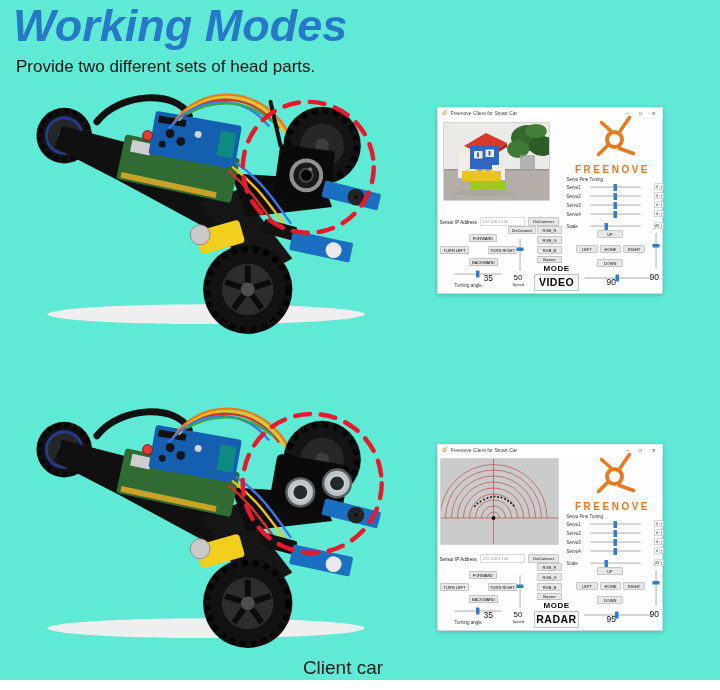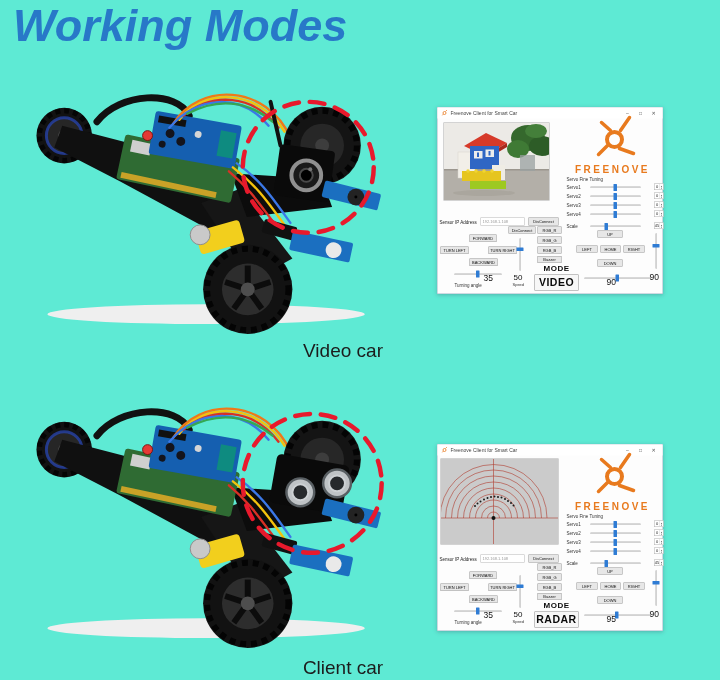--- a/index.html
+++ b/index.html
@@ -63,20 +63,21 @@
 
   .mode-label { position:absolute; left:194px; top:312px; width:88px; text-align:center; font-size:16px; font-weight:600; color:#0a0a0a; letter-spacing:1px; }
   .mode-btn { position:absolute; left:194px; top:334px; width:88px; height:32px; display:flex; align-items:center; justify-content:center; background:#f7f7f7; border:1px solid #8a8a8a; font-size:21px; font-weight:bold; color:#0a0a0a; letter-spacing:1px; }
 </style>
 </head>
 <body>
 
 <div id="stage">
 
   <h1 class="page-title">Working Modes</h1>
+  <p class="page-subtitle">Provide two different sets of head parts.</p>
 
   <svg class="photo photo-video" viewBox="0 0 432 252">
     <ellipse cx="205" cy="230" rx="160" ry="10" fill="#efefef"></ellipse>
 
     <circle cx="62" cy="50" r="28" fill="#121212"></circle>
     <circle cx="62" cy="50" r="25" fill="none" stroke="#050505" stroke-width="5" stroke-dasharray="5 4"></circle>
     <circle cx="62" cy="50" r="18" fill="#262626"></circle>
     <circle cx="62" cy="50" r="18" fill="none" stroke="#2742a8" stroke-width="3" opacity="0.8"></circle>
     <circle cx="62" cy="50" r="6" fill="#565656"></circle>
 
@@ -326,21 +327,20 @@
       </div>
     <span class="bignum" style="left:338px; top:340px;">90</span>
 
     <div class="vslider" style="left:430px; top:252px; height:70px;">
         <span class="vtrack"></span>
         <span class="vhandle" style="top:30%"></span>
       </div>
     <span class="bignum" style="left:424px; top:330px;">90</span>
   </div>
 
-  <div class="caption caption-video">Video car</div>
 
   <svg class="photo photo-radar" viewBox="0 0 432 252">
     <ellipse cx="205" cy="230" rx="160" ry="10" fill="#efefef"></ellipse>
     <circle cx="62" cy="50" r="28" fill="#121212"></circle>
     <circle cx="62" cy="50" r="25" fill="none" stroke="#050505" stroke-width="5" stroke-dasharray="5 4"></circle>
     <circle cx="62" cy="50" r="18" fill="#262626"></circle>
     <circle cx="62" cy="50" r="18" fill="none" stroke="#2742a8" stroke-width="3" opacity="0.8"></circle>
     <circle cx="62" cy="50" r="6" fill="#565656"></circle>
     <polygon points="60,40 160,66 258,128 240,162 118,96 52,62" fill="#101010"></polygon>
     <polygon points="200,118 252,196 292,174 238,104" fill="#161616"></polygon>

